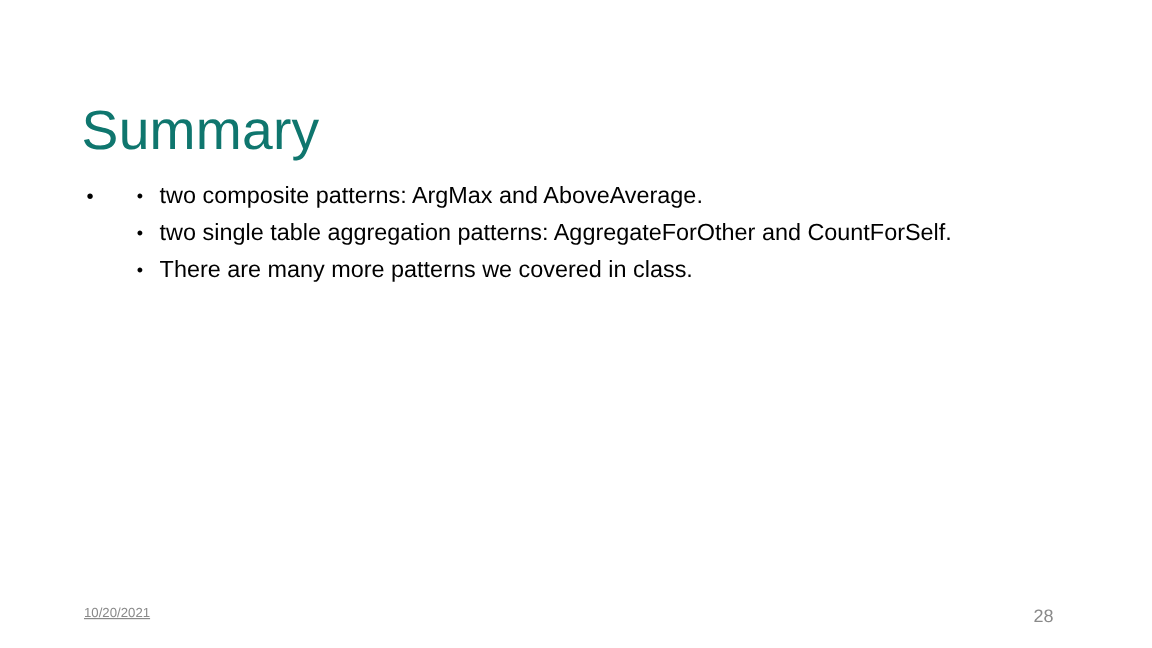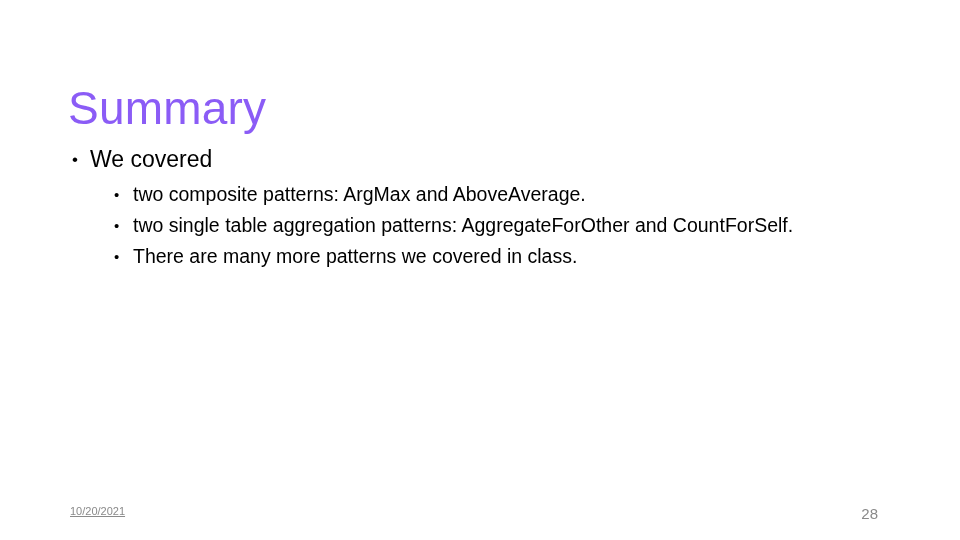--- a/index.html
+++ b/index.html
@@ -23,21 +23,21 @@
 
   
   .slide-title {
     position: absolute;
     left: 68px;
     top: 52px;
     width: 840px;
     font-size: 46px;
     font-weight: 300;
     line-height: 1.12;
-    color: #8b5cf6;
+    color: #0f766e;
     letter-spacing: 0.2px;
     white-space: nowrap;
   }
 
   
   .body-area {
     position: absolute;
     left: 68px;
     top: 144px;
     width: 850px;
@@ -132,21 +132,20 @@
 </head>
 <body>
 
 <div class="slide">
 
   <h1 class="slide-title">Summary</h1>
 
   <div class="body-area">
     <ul class="level1">
       <li class="bullet1">
-        <span class="b1-text">We covered</span>
         <ul class="level2">
           <li class="bullet2">two composite patterns: ArgMax and AboveAverage.</li>
           <li class="bullet2">two single table aggregation patterns: AggregateForOther and CountForSelf.</li>
           <li class="bullet2">There are many more patterns we covered in class.</li>
         </ul>
       </li>
     </ul>
   </div>
 
   <div class="footer">

